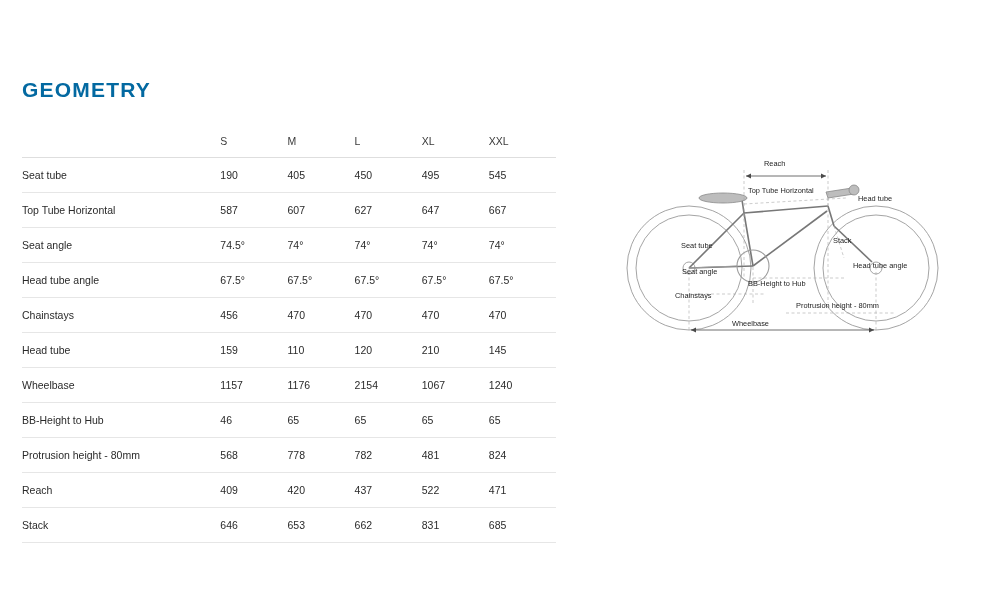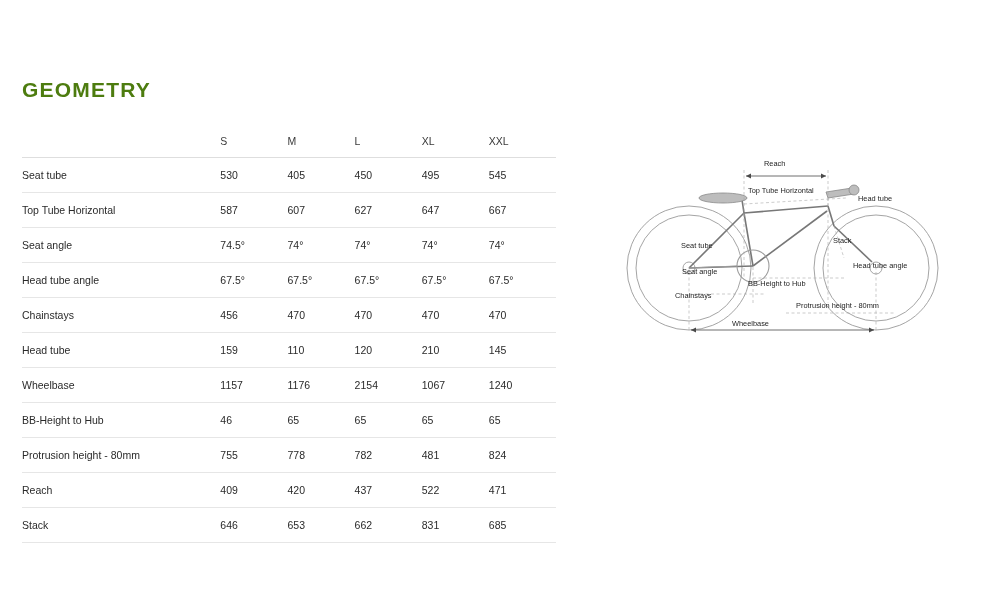--- a/index.html
+++ b/index.html
@@ -21,21 +21,21 @@
     width: 1000px;
     height: 600px;
   }
   .title {
     position: absolute;
     left: 22px;
     top: 78px;
     font-size: 21px;
     font-weight: bold;
     letter-spacing: 1.2px;
-    color: #4d7c0f;
+    color: #0369a1;
   }
   .geo-table {
     position: absolute;
     left: 22px;
     top: 125px;
     width: 534px;
     border-collapse: collapse;
     font-size: 10.5px;
   }
   .geo-table th, .geo-table td {
@@ -97,21 +97,21 @@
         <th class="col-size">S</th>
         <th class="col-size">M</th>
         <th class="col-size">L</th>
         <th class="col-size">XL</th>
         <th class="col-size">XXL</th>
       </tr>
     </thead>
     <tbody>
       <tr>
         <td class="col-label">Seat tube</td>
-        <td>530</td>
+        <td>190</td>
         <td>405</td>
         <td>450</td>
         <td>495</td>
         <td>545</td>
       </tr>
       <tr>
         <td class="col-label">Top Tube Horizontal</td>
         <td>587</td>
         <td>607</td>
         <td>627</td>
@@ -161,21 +161,21 @@
       <tr>
         <td class="col-label">BB-Height to Hub</td>
         <td>46</td>
         <td>65</td>
         <td>65</td>
         <td>65</td>
         <td>65</td>
       </tr>
       <tr>
         <td class="col-label">Protrusion height - 80mm</td>
-        <td>755</td>
+        <td>568</td>
         <td>778</td>
         <td>782</td>
         <td>481</td>
         <td>824</td>
       </tr>
       <tr>
         <td class="col-label">Reach</td>
         <td>409</td>
         <td>420</td>
         <td>437</td>

